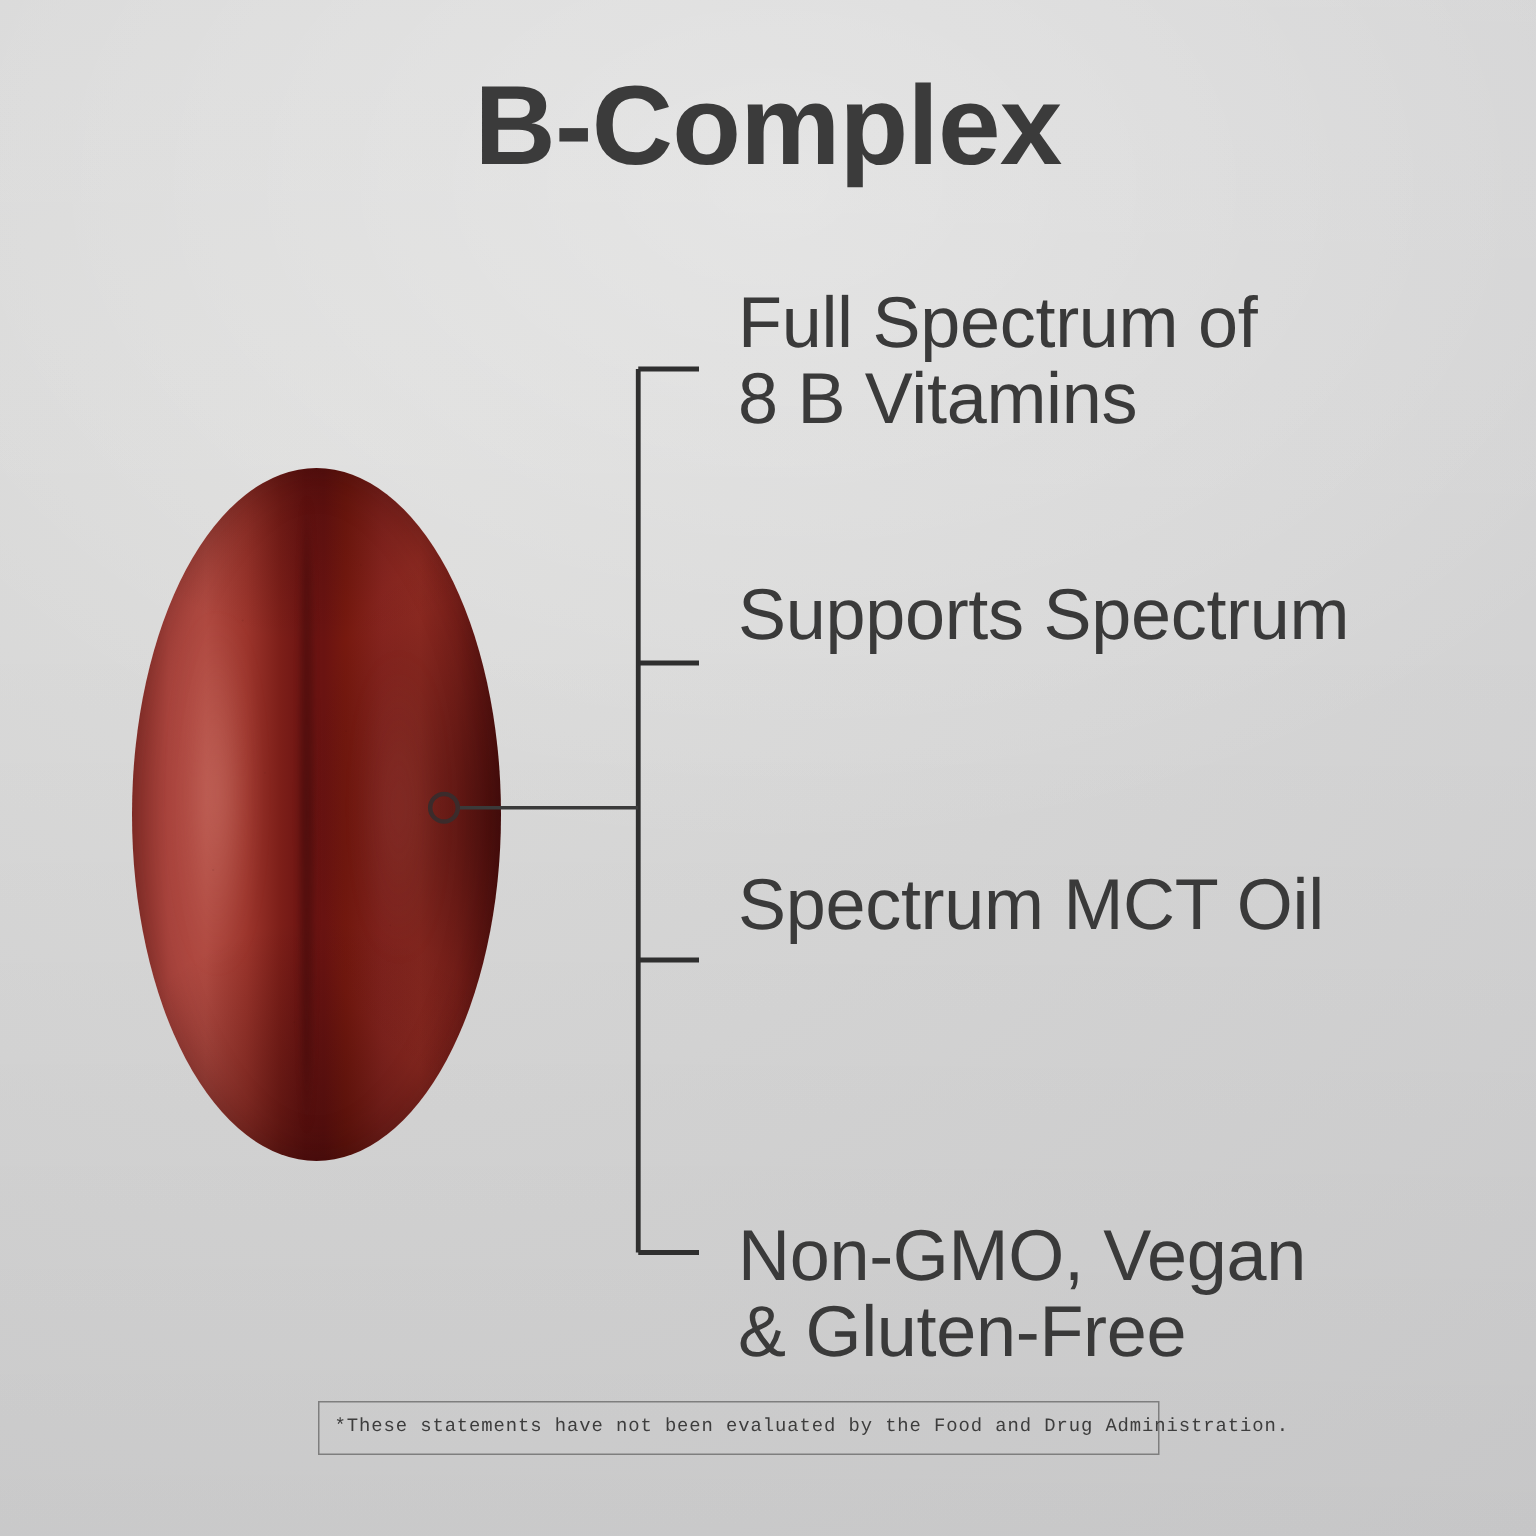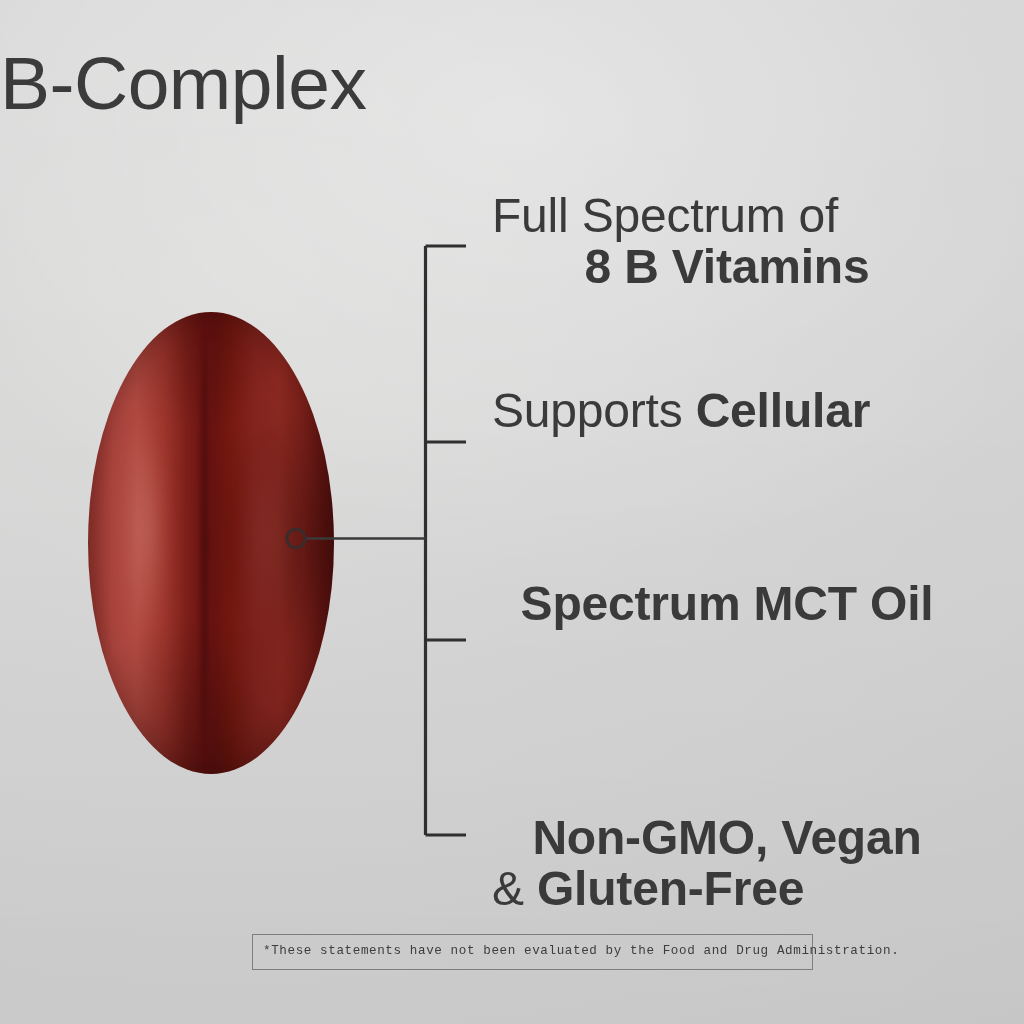--- a/index.html
+++ b/index.html
@@ -32,22 +32,23 @@
       linear-gradient(180deg, rgba(255,255,255,0.06) 0%, rgba(0,0,0,0.0) 40%, rgba(0,0,0,0.045) 100%);
     pointer-events: none;
   }
 
   
   #title {
     position: absolute;
     left: 0;
     top: 46px;
     width: 1024px;
+    text-align: center;
     font-size: 75px;
-    font-weight: 400;
+    font-weight: 700;
     letter-spacing: -0.5px;
     color: #3b3b3b;
     line-height: 1;
     white-space: nowrap;
   }
 
   
   #softgel-wrap {
     position: absolute;
     left: 88px;
@@ -169,21 +170,21 @@
     position: absolute;
     left: 492px;
     width: 470px;
     color: #3a3a3a;
     font-size: 48px;
     line-height: 51px;
     letter-spacing: -0.2px;
   }
   .feature .ln { display: block; white-space: nowrap; }
   .reg { font-weight: 400; }
-  .bold { font-weight: 700; text-align: center; }
+  .bold { font-weight: 400; }
 
   #feature-0 { top: 190px; }
   #feature-1 { top: 385px; }
   #feature-2 { top: 578px; }
   #feature-3 { top: 768px; margin-top: 44px; }
 
   
   #disclaimer {
     position: absolute;
     left: 212px;
@@ -191,21 +192,20 @@
     width: 561px;
     box-sizing: border-box;
     border: 1px solid #7e7e7e;
     padding: 8px 10px 9px 10px;
     font-family: "Liberation Mono", "DejaVu Sans Mono", monospace;
     font-size: 12.6px;
     line-height: 17px;
     letter-spacing: 0.6px;
     color: #3d3d3d;
     text-align: center;
-    margin-left: 40px;
   }
   #disclaimer .ln { display: block; white-space: nowrap; }
 </style>
 </head>
 <body>
 
 <div id="canvas">
 
   <div id="bg-vignette"></div>
 
@@ -239,21 +239,21 @@
 
     <circle cx="296" cy="538.5" r="9.2" fill="none" stroke="#3b2b2b" stroke-width="3"></circle>
   </svg>
 
   <div class="feature" id="feature-0">
     <span class="ln reg">Full Spectrum of</span>
     <span class="ln bold">8 B Vitamins</span>
   </div>
 
   <div class="feature" id="feature-1">
-    <span class="ln"><span class="reg">Supports </span><span class="bold">Cellular</span></span>
+    <span class="ln"><span class="reg">Supports </span><span class="bold">Spectrum</span></span>
   </div>
 
   <div class="feature" id="feature-2">
     <span class="ln bold">Spectrum MCT Oil</span>
   </div>
 
   <div class="feature" id="feature-3">
     <span class="ln bold">Non-GMO, Vegan</span>
     <span class="ln"><span class="reg">&amp; </span><span class="bold">Gluten-Free</span></span>
   </div>

